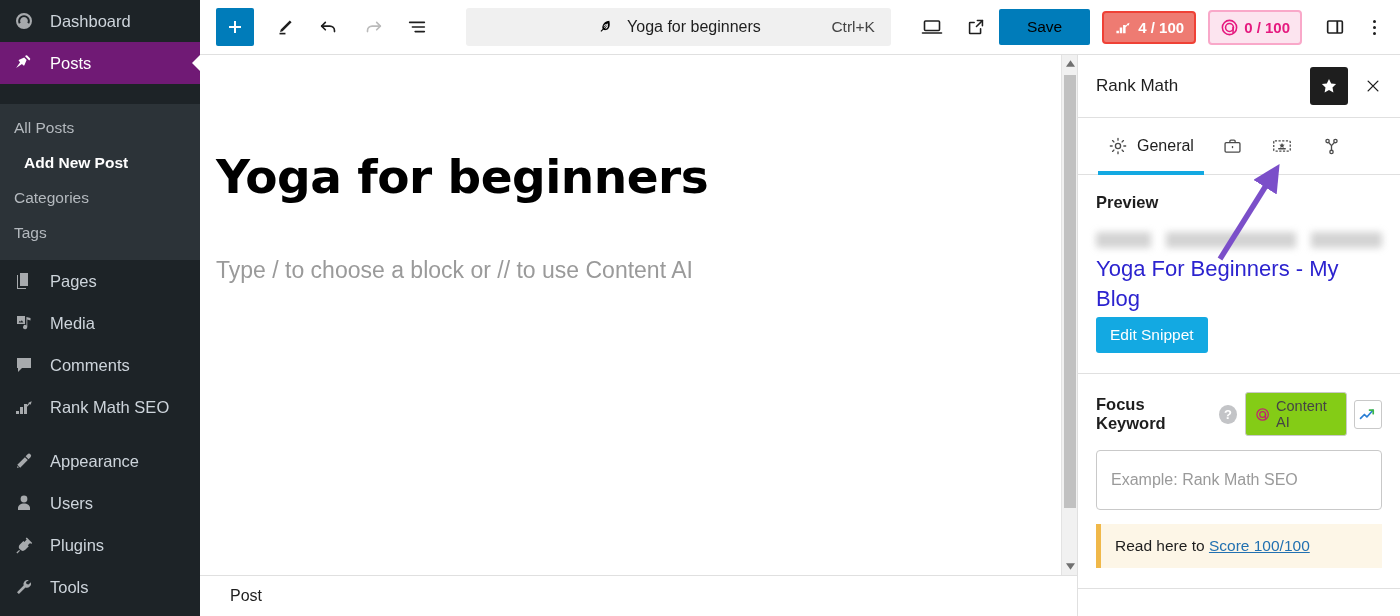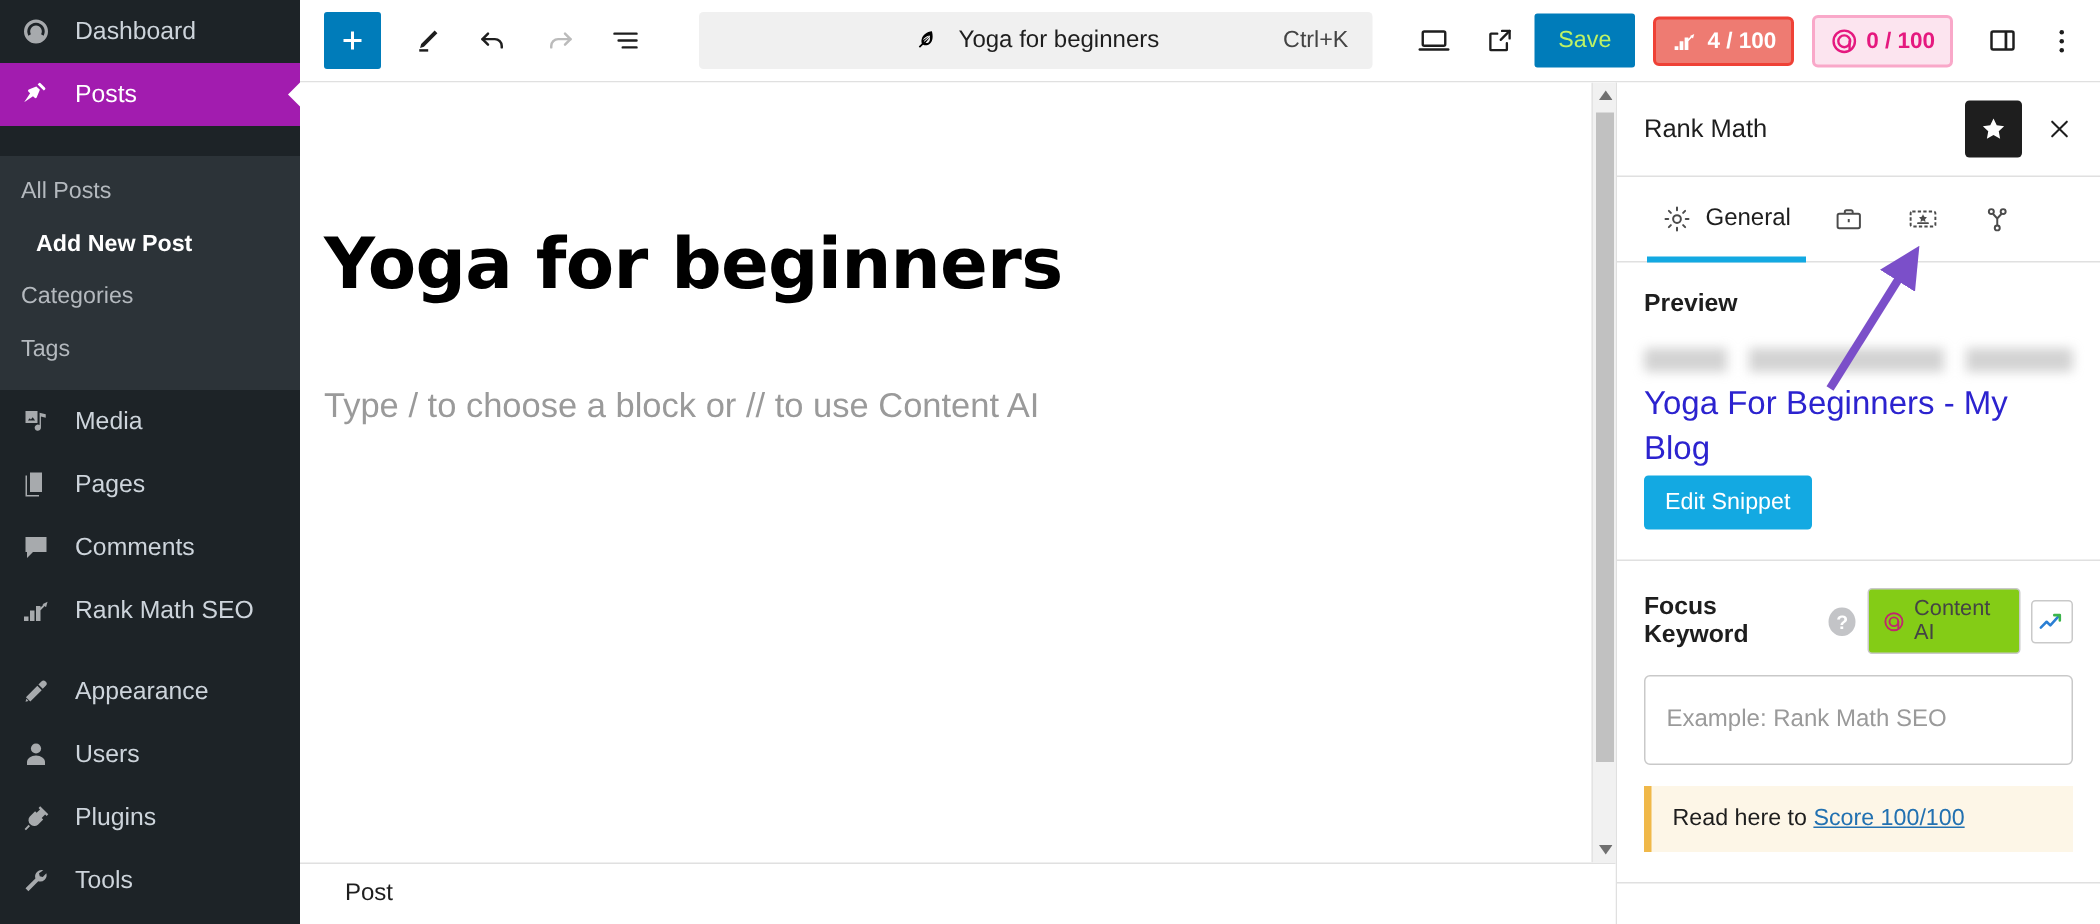--- a/index.html
+++ b/index.html
@@ -26,21 +26,21 @@
     font-size: 16.5px; color: #cdd4db;
     cursor: pointer; position: relative;
   }
   .wp-item .ico {
     width: 26px; height: 22px; flex: 0 0 26px;
     display: flex; align-items: center; justify-content: flex-start;
     margin-right: 10px; color: #a7aaad;
   }
   .wp-item .ico svg { display:block; }
   .wp-item.active {
-    background: #a21caf; color: #fff;
+    background: #701a75; color: #fff;
   }
   .wp-item.active .ico { color: #fff; }
   .wp-item.active::after {
     content: ""; position: absolute; right: -1px; top: 50%;
     transform: translateY(-50%);
     border: 9px solid transparent; border-right-color: #fff;
   }
   .wp-sub {
     background: #2c3338; padding: 6px 0 10px 0; margin-top: 20px;
   }
@@ -87,22 +87,22 @@
     max-width: 520px;
     padding: 0 16px;
   }
   .tb-title-inner { display:flex; align-items:center; gap: 12px; }
   .tb-title-text { font-size: 16px; color: #1e1e1e; }
   .tb-shortcut {
     font-size: 15.5px; color: #444; position: absolute; right: 16px;
   }
   .tb-right { display: flex; align-items: center; gap: 4px; margin-left: auto; }
   .save-btn {
-    background: #007cba; color: #bef264; border: none;
-    font-size: 15.5px; padding: 9px 16px; border-radius: 2px; cursor: pointer;
+    background: #007cba; color: #000000; border: none;
+    font-size: 15.5px; padding: 9px 28px; border-radius: 2px; cursor: pointer;
     font-family: inherit;
   }
   .score-badge {
     display: flex; align-items: center; gap: 5px;
     border-radius: 4px; padding: 6px 10px; cursor: pointer;
     font-size: 15px; font-weight: bold; margin-left: 8px;
   }
   .score-seo {
     background: #ee7b72; border: 2px solid #ef4136; color: #fff;
   }
@@ -298,33 +298,33 @@
     <div class="wp-sub">
       <div class="wp-sub-item">All Posts</div>
       <div class="wp-sub-item current">Add New Post</div>
       <div class="wp-sub-item">Categories</div>
       <div class="wp-sub-item">Tags</div>
     </div>
 
     <div class="wp-item">
       <span class="ico">
         <svg width="20" height="20" viewBox="0 0 20 20" fill="currentColor">
+            <path d="M6 2h8v13H6V2zm-2 2v13h8v1H3V4h1z"></path>
+          </svg>
+      </span>
+      <span>Pages</span>
+    </div>
+
+    <div class="wp-item">
+      <span class="ico">
+        <svg width="20" height="20" viewBox="0 0 20 20" fill="currentColor">
             <path d="M3 3h8v8H3V3zm1.6 6.4h4.8L7.8 7.2 6.6 8.7l-.8-.9-1.2 1.6zM12.4 4.1v8.3a2.1 2.1 0 10.9 1.7V6.6l3.2.9V5.1l-4.1-1z"></path>
           </svg>
       </span>
       <span>Media</span>
-    </div>
-
-    <div class="wp-item">
-      <span class="ico">
-        <svg width="20" height="20" viewBox="0 0 20 20" fill="currentColor">
-            <path d="M6 2h8v13H6V2zm-2 2v13h8v1H3V4h1z"></path>
-          </svg>
-      </span>
-      <span>Pages</span>
     </div>
 
     <div class="wp-item">
       <span class="ico">
         <svg width="20" height="20" viewBox="0 0 20 20" fill="currentColor">
             <path d="M3 3h14v10H8l-4 4v-4H3V3z"></path>
           </svg>
       </span>
       <span>Comments</span>
     </div>

